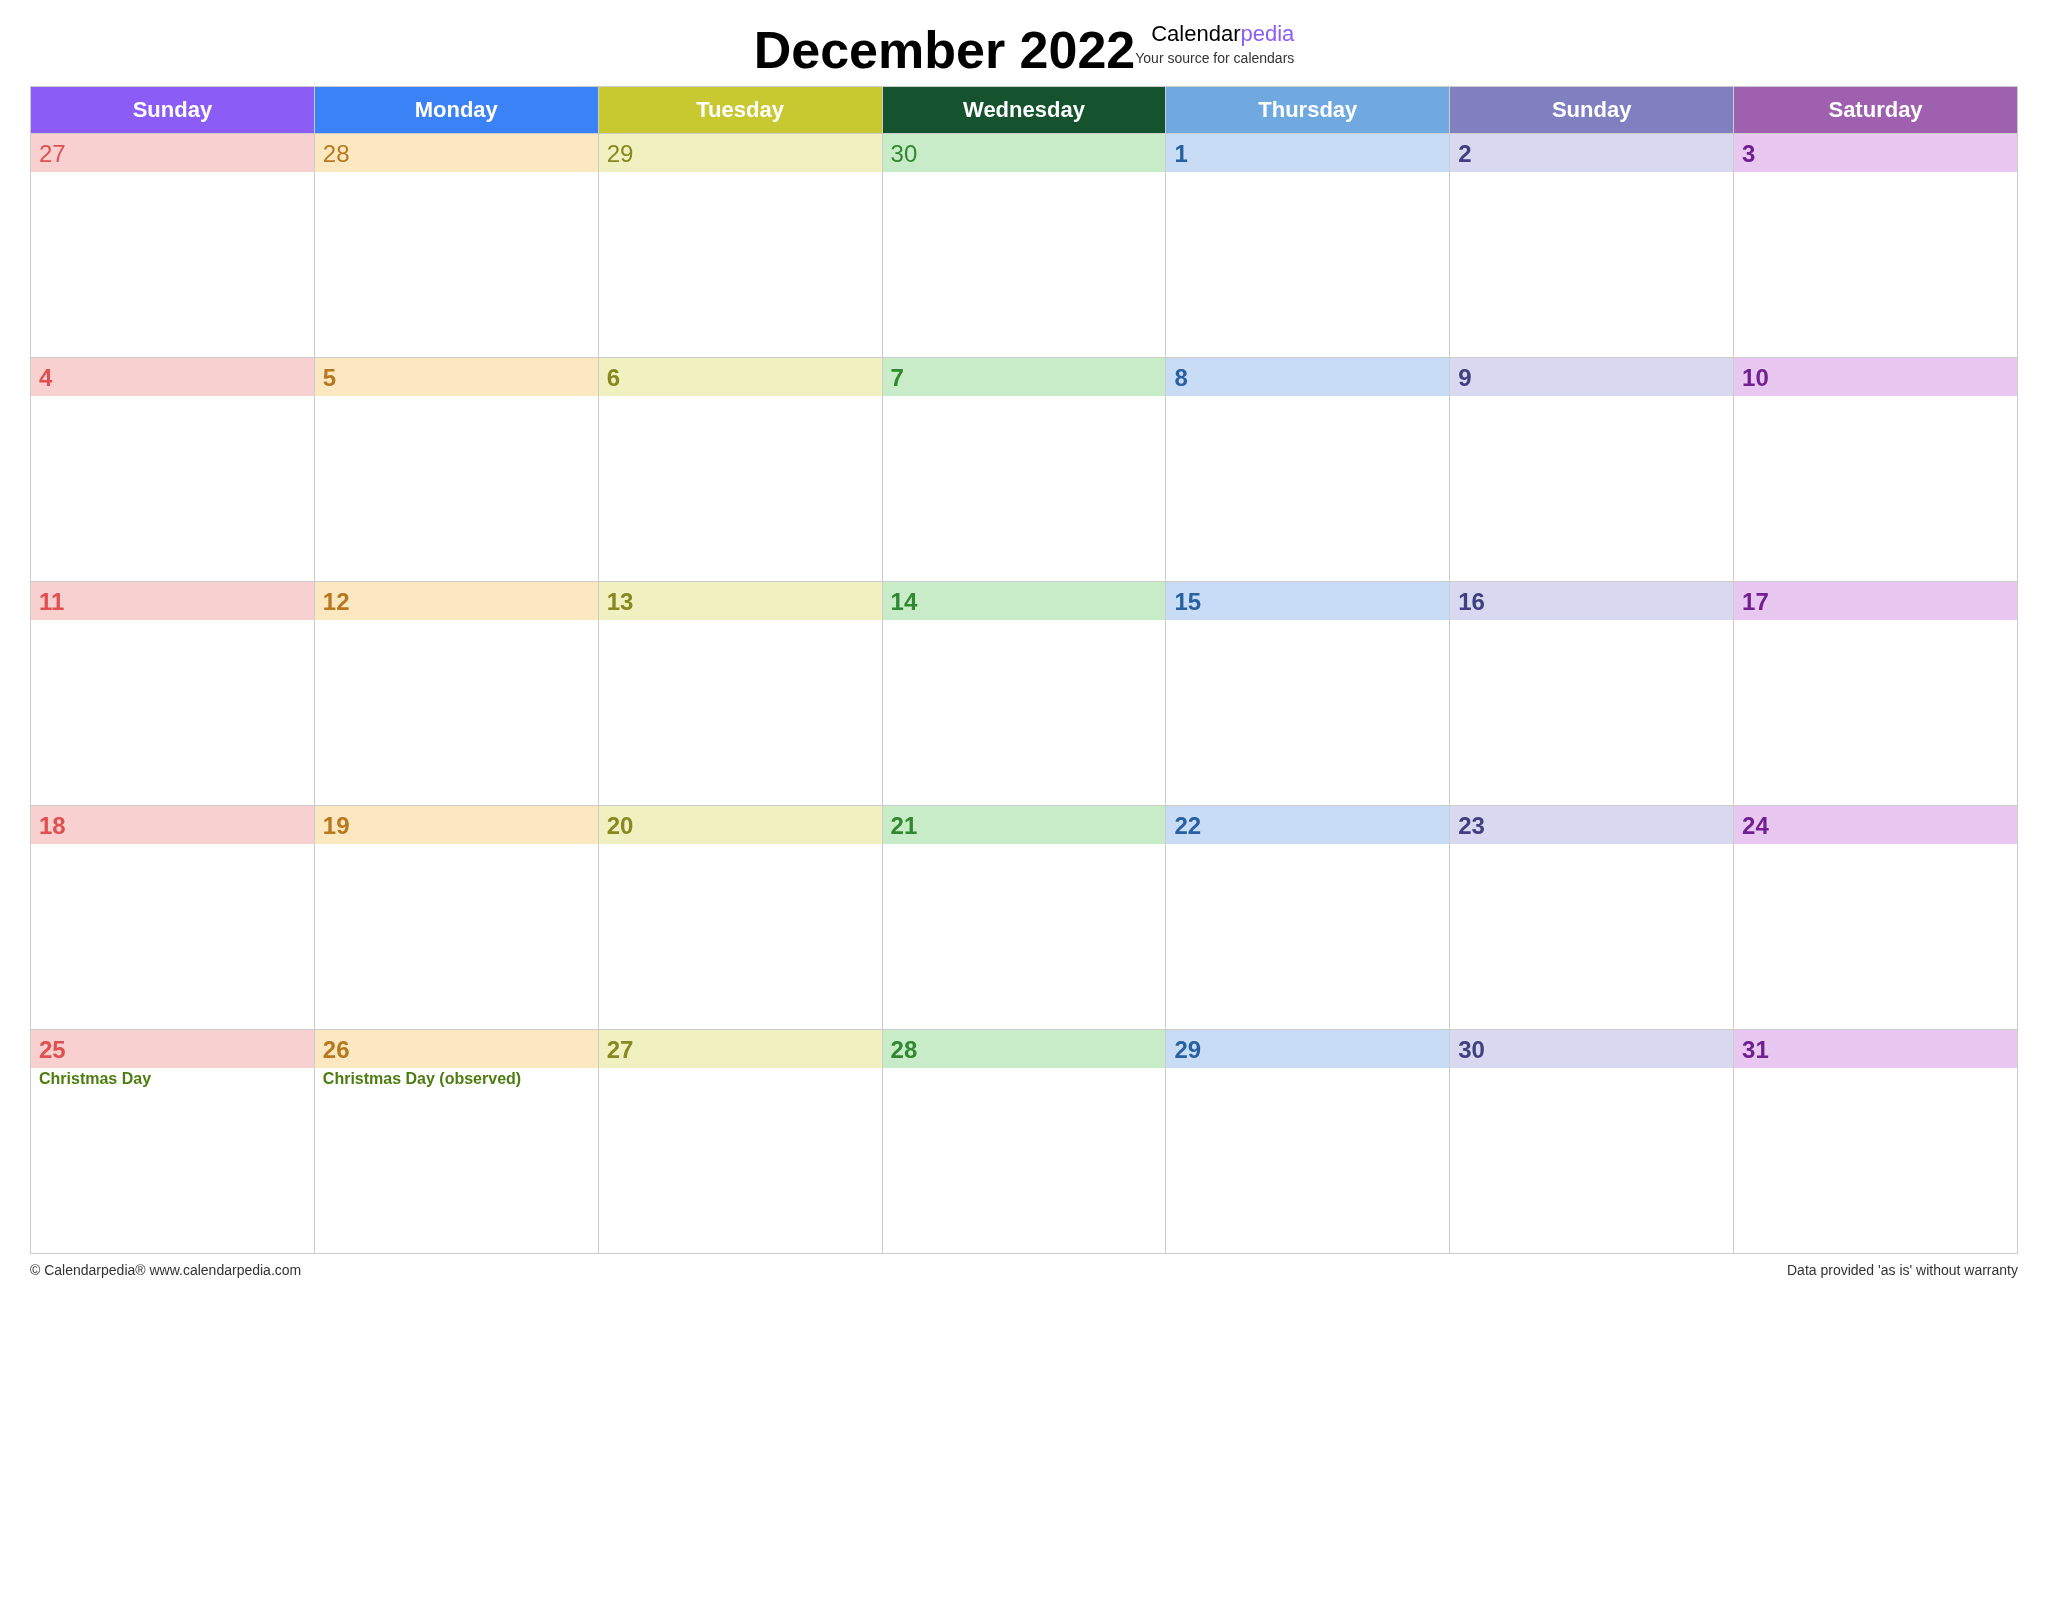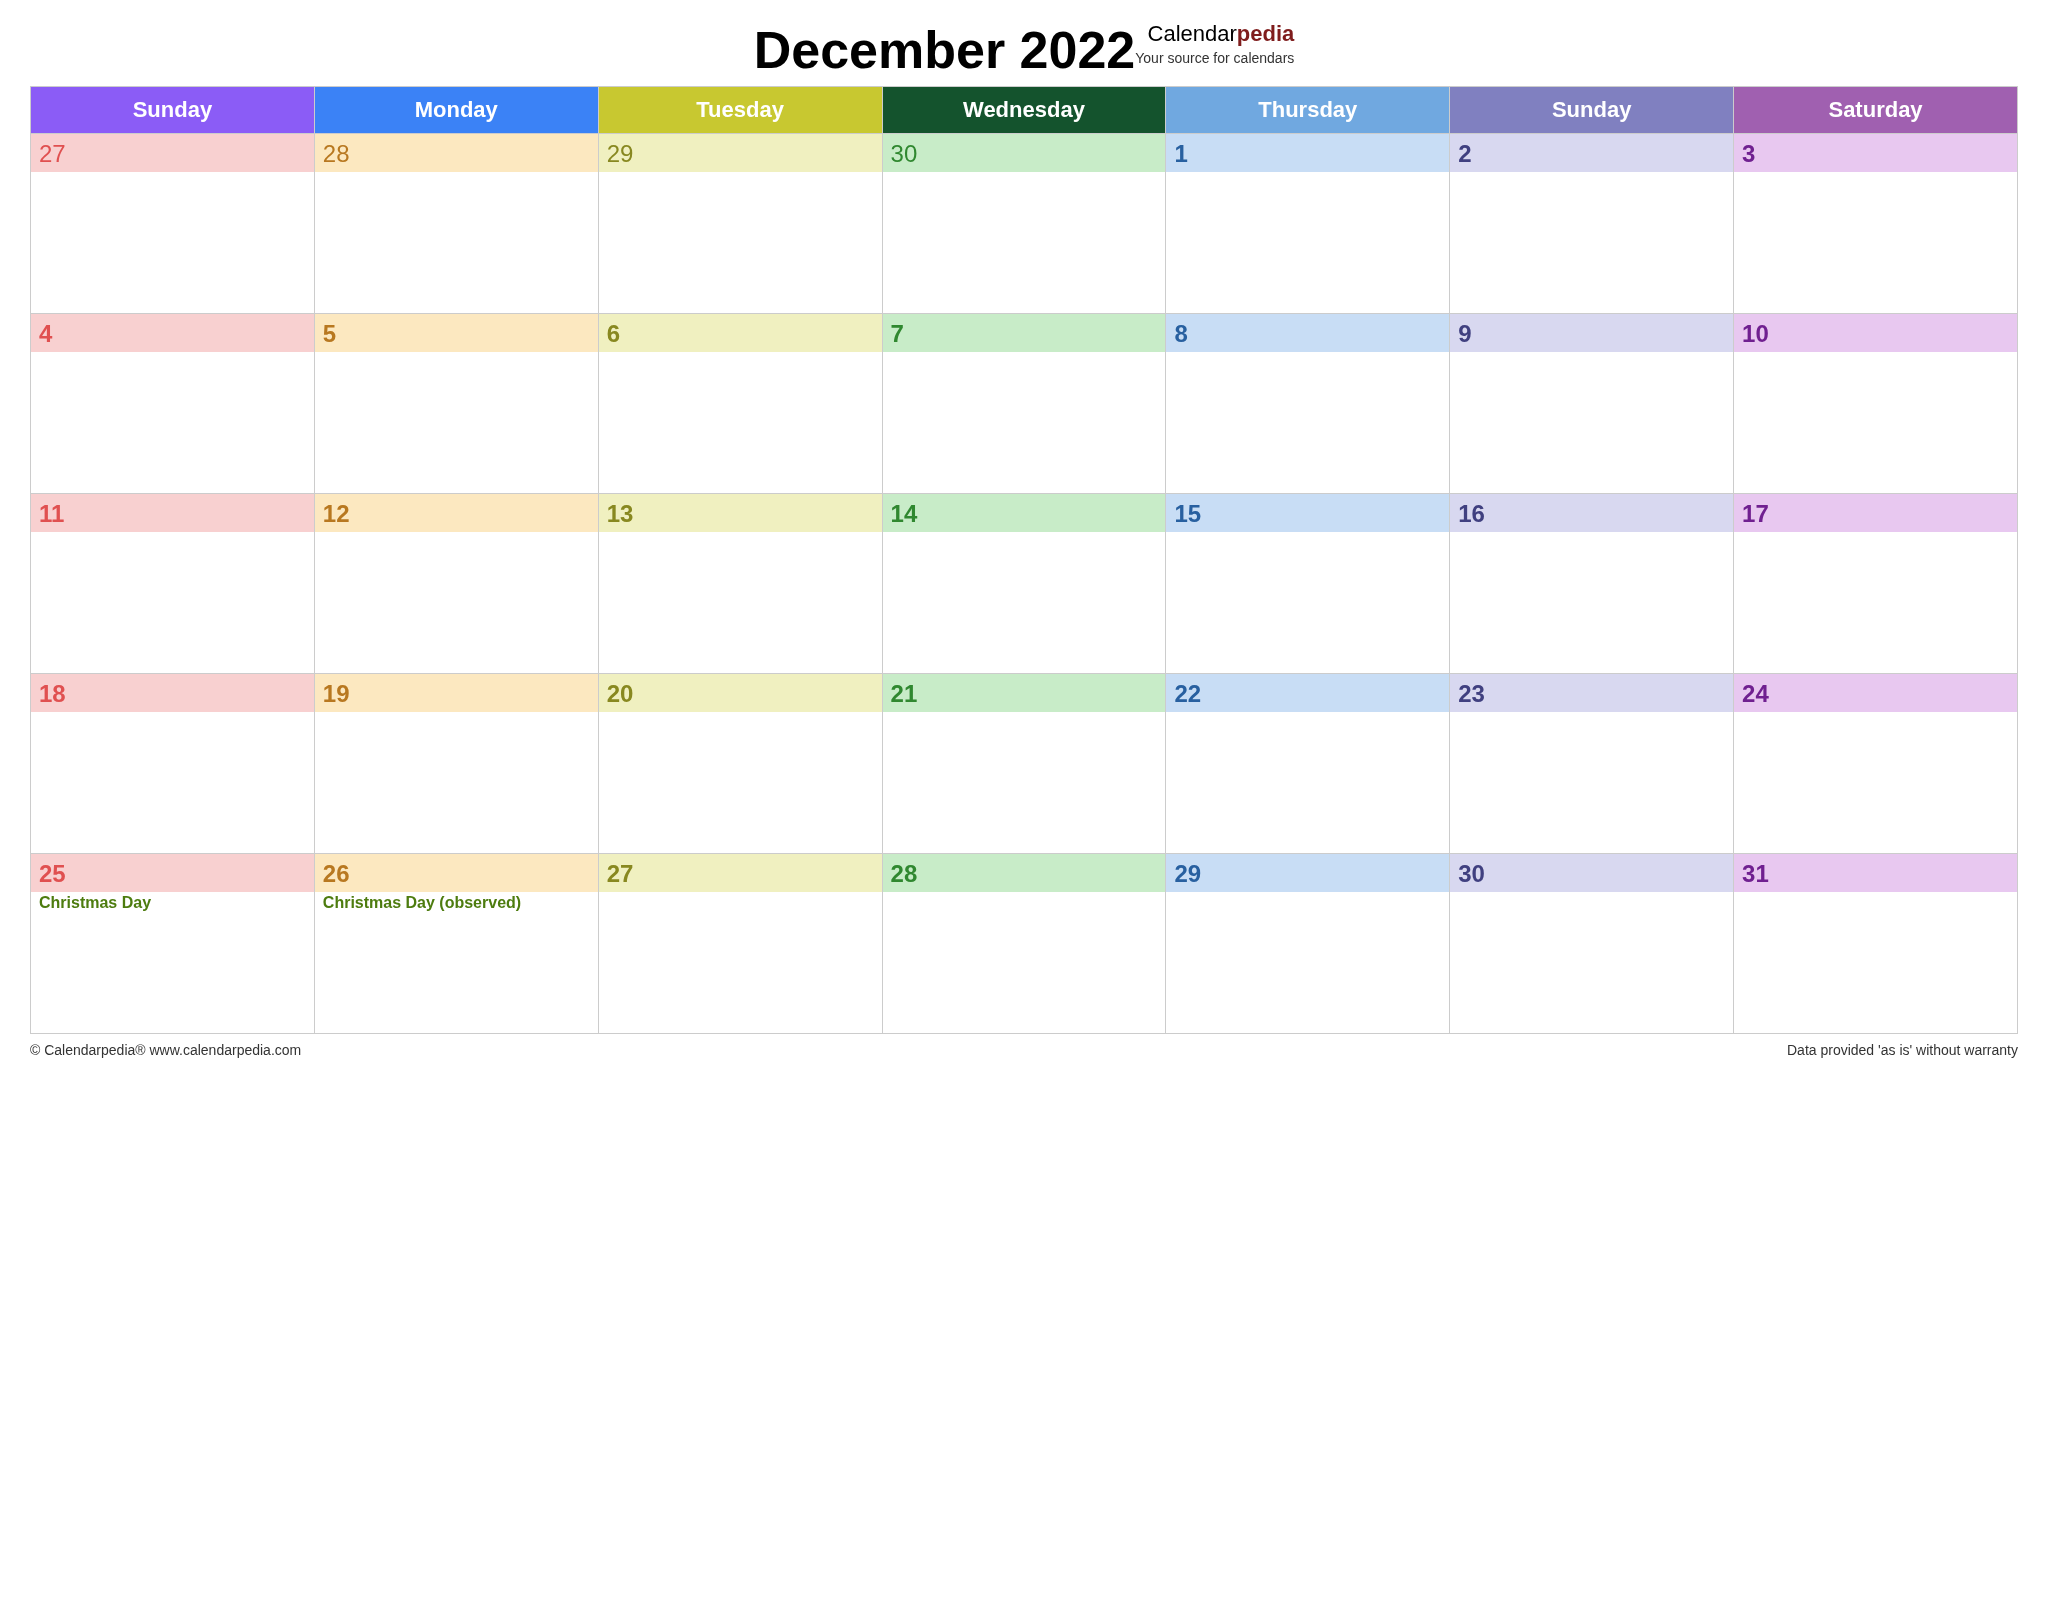--- a/index.html
+++ b/index.html
@@ -23,22 +23,22 @@
     }
     .brand {
       text-align: right;
       line-height: 1.3;
     }
     .brand-name {
       font-size: 22px;
       color: #000;
     }
     .brand-name span {
-      color: #7f1d1d;
-      font-weight: bold;
+      color: #8b5cf6;
+      font-weight: normal;
     }
     .brand-sub {
       font-size: 14px;
       color: #333;
     }
     .calendar {
       width: 100%;
       border-collapse: collapse;
       table-layout: fixed;
     }
@@ -55,21 +55,21 @@
     th.tue { background: #c8c830; }
     th.wed { background: #14532d; }
     th.thu { background: #70a8e0; }
     th.fri { background: #8080c0; }
     th.sat { background: #a060b0; margin-top: 40px; }
 
     .calendar td {
       border: 1px solid #ccc;
       vertical-align: top;
       padding: 0;
-      height: 180px;
+      height: 224px;
     }
     .day-header {
       padding: 6px 8px 4px 8px;
       font-size: 24px;
       font-weight: bold;
       display: block;
     }
     
     td.outside .day-header { color: #aaa; font-weight: normal; }
     td.outside { background: #fff; }

